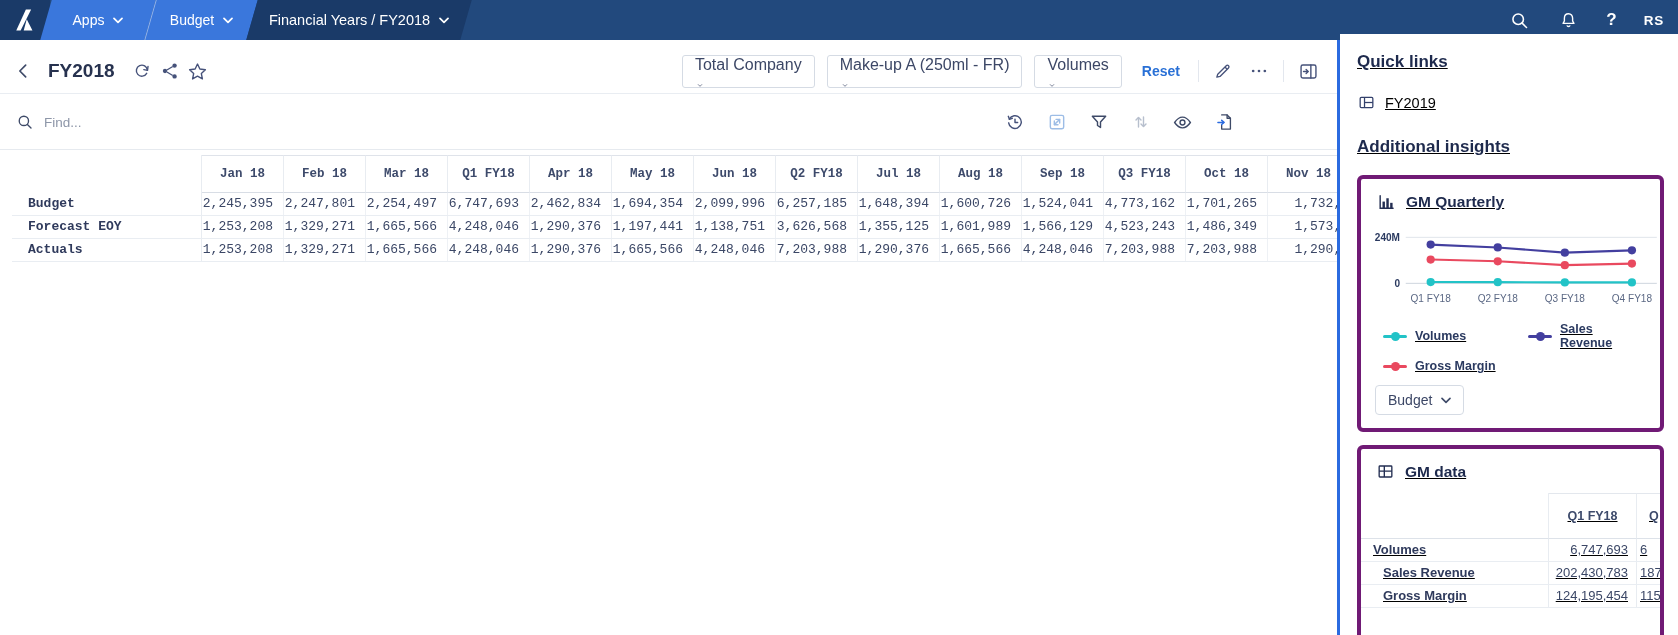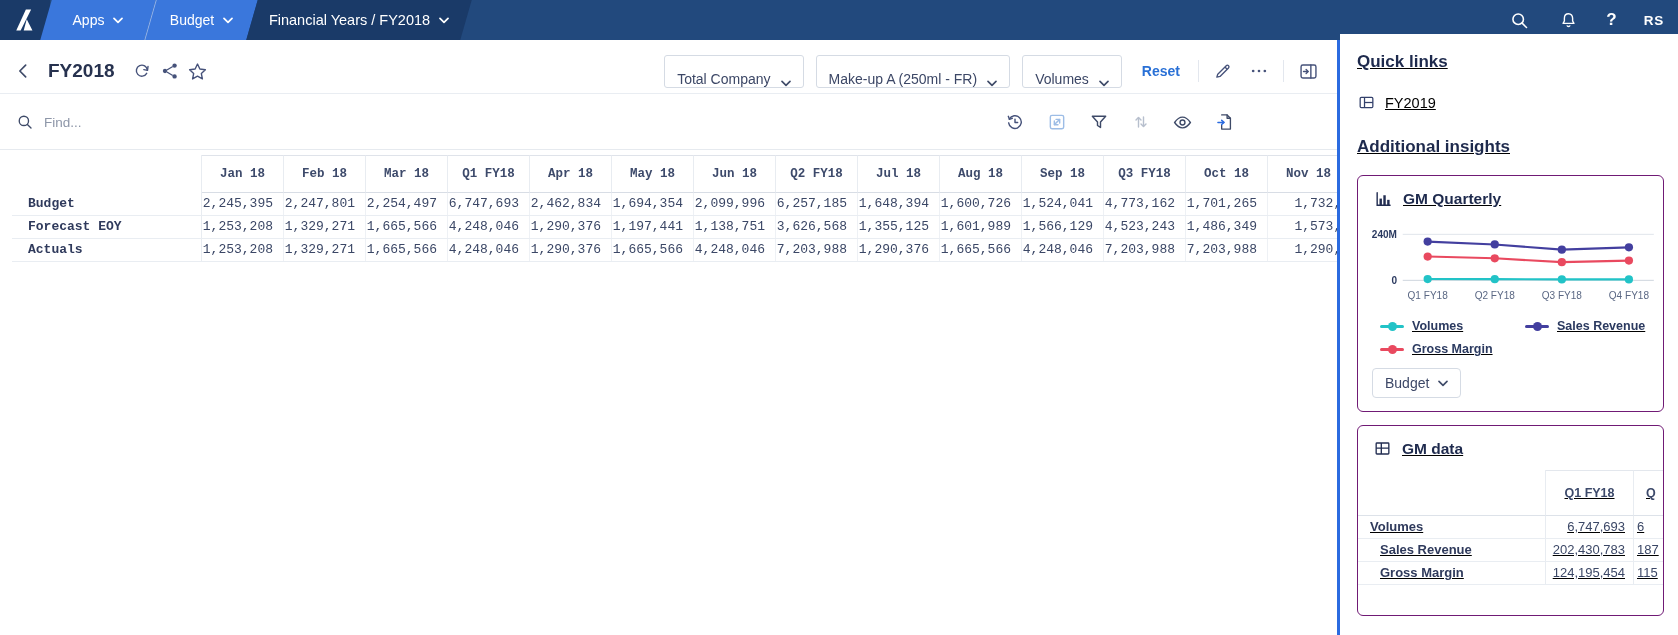--- a/index.html
+++ b/index.html
@@ -23,21 +23,21 @@
   .chev { display:inline-block; }
 
   
   .main { position:absolute; left:0; top:40px; width:1337px; height:595px; background:#fff; }
 
   .page-header { position:absolute; left:0; top:0; width:100%; height:54px; display:flex; align-items:center; border-bottom:1px solid #e9edf2; padding:9px 17px 0 14px; }
   .back-btn { width:22px; height:22px; cursor:pointer; display:flex; align-items:center; }
   .page-title { font-size:19px; font-weight:bold; color:#27324f; margin:0 10px 0 12px; }
   .title-ic { width:22px; height:22px; margin-left:6px; cursor:pointer; display:flex; align-items:center; justify-content:center; }
   .ph-right { margin-left:auto; display:flex; align-items:center; gap:12px; }
-  .sel-btn { height:33px; display:inline-flex; align-items:flex-end; gap:10px; border:1px solid #d5dbe4; border-radius:3px; background:#fff; padding:0 12px; font-size:14px; color:#3c4766; cursor:pointer; font-family:inherit; }
+  .sel-btn { height:33px; display:inline-flex; align-items:flex-start; gap:10px; border:1px solid #d5dbe4; border-radius:3px; background:#fff; padding:0 12px; font-size:16px; color:#3c4766; cursor:pointer; font-family:inherit;flex-direction:column; }
   .reset-link { color:#2970d6; font-size:14px; font-weight:bold; margin:0 6px 0 8px; cursor:pointer; }
   .vdiv { width:1px; height:22px; background:#e3e7ee; }
   .ph-ic { width:24px; height:24px; display:flex; align-items:center; justify-content:center; cursor:pointer; }
 
   .find-bar { position:absolute; left:0; top:55px; width:100%; height:55px; display:flex; align-items:center; border-bottom:1px solid #e6eaef; padding:0 0 0 16px; }
   .find-input { border:none; outline:none; font-size:13.5px; color:#3c4766; margin-left:10px; width:300px; font-family:inherit; }
   .find-input::placeholder { color:#8d96a8; }
   .fb-tools { margin-left:auto; margin-right:102px; display:flex; align-items:center; gap:21px; }
   .fb-ic { width:21px; height:21px; display:flex; align-items:center; justify-content:center; cursor:pointer; }
 
@@ -53,21 +53,21 @@
   .mt-cell { width:82px; flex:0 0 82px; font-size:13px; color:#3b4766; text-align:right; padding-right:10px; line-height:22px; border-right:1px solid #eef1f5; cursor:pointer; }
   .mt-last { width:134px; flex:0 0 134px; padding-right:52px; }
 
   
   .divider-blue { position:absolute; left:1337px; top:40px; width:3px; height:595px; background:#2b6be0; }
   .panel { position:absolute; left:1340px; top:34px; width:338px; height:621px; background:#fff; padding:18px 14px 0 17px; overflow:hidden;text-decoration:underline; }
   .panel h2 { font-size:17px; font-weight:bold; color:#1e2a4d; }
   .quick-item { display:flex; align-items:center; gap:9px; margin-top:21px; cursor:pointer; }
   .quick-item span { font-size:14.5px; color:#000000; }
   .insights-title { margin-top:25px; }
-  .card { border:1px solid #701a75; border-radius:6px; background:#fff; margin-top:18px; }
+  .card { border:4px solid #701a75; border-radius:6px; background:#fff; margin-top:18px; }
   .card-title { display:flex; align-items:center; gap:10px; padding:13px 15px 0 15px; font-size:15.5px; font-weight:bold; color:#1e2a4d; }
   .chart-card { padding-bottom:13px; }
   .chart-mount { padding:10px 6px 0 6px; }
   svg text { font-family:"Liberation Sans", sans-serif; }
   .legend { display:grid; grid-template-columns: 145px 1fr; row-gap:9px; padding:4px 14px 0 22px; }
   .leg-item { display:flex; align-items:center; gap:8px; }
   .leg-mark { position:relative; width:24px; height:9px; flex:0 0 24px; }
   .leg-line { position:absolute; left:0; top:3px; width:24px; height:3px; border-radius:2px; }
   .leg-dot { position:absolute; left:7.5px; top:0; width:9px; height:9px; border-radius:50%; }
   .leg-label { font-size:12.5px; font-weight:bold; color:#2b3a60; }

